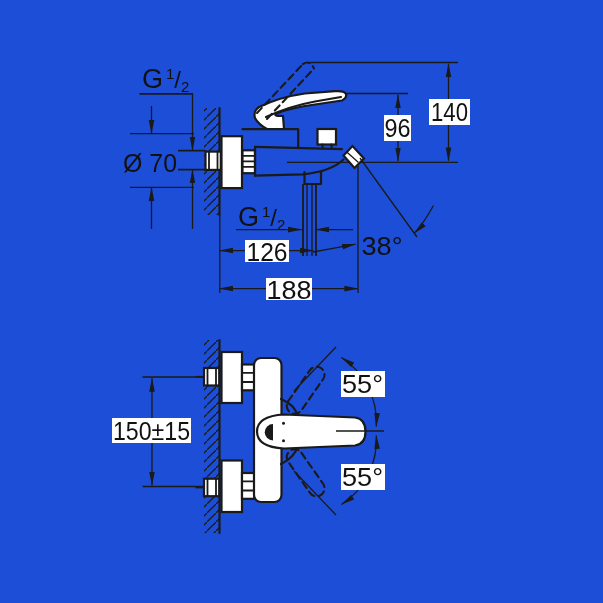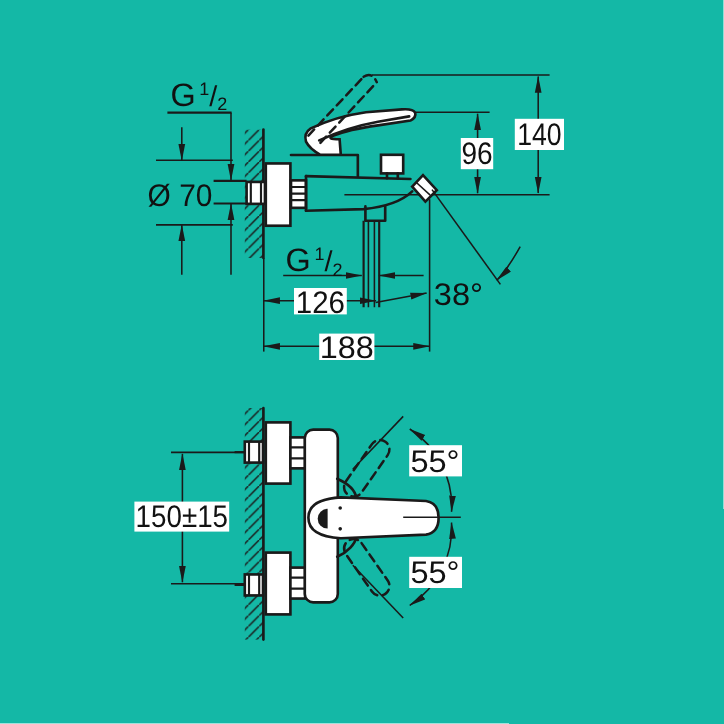--- a/index.html
+++ b/index.html
@@ -1,16 +1,16 @@
 <!DOCTYPE html>
 <html><head>
 <meta charset="utf-8">
 <style>
   html,body{margin:0;padding:0;background:#fff;}
-  .stage{position:relative;width:603px;height:603px;background:#14b8a6;overflow:hidden;}
+  .stage{position:relative;width:603px;height:603px;background:#1d4ed8;overflow:hidden;}
   svg{position:absolute;top:0;left:0;}
   svg text{font-family:"Liberation Sans","DejaVu Sans",sans-serif;fill:#111;}
   .ln{stroke:#1a1a1a;stroke-width:2.2;fill:none;stroke-linecap:round;}
   .lnf{stroke:#1a1a1a;stroke-width:2.2;fill:#fff;}
   .thin{stroke:#1a1a1a;stroke-width:1.3;fill:none;}
   .pipe{stroke:#1a1a1a;stroke-width:1.8;fill:none;}
   .dash{stroke:#1a1a1a;stroke-width:2.1;fill:none;stroke-dasharray:7 4.5;stroke-linecap:round;}
   .mask{fill:#fff;stroke:none;}
 </style>
 </head>

